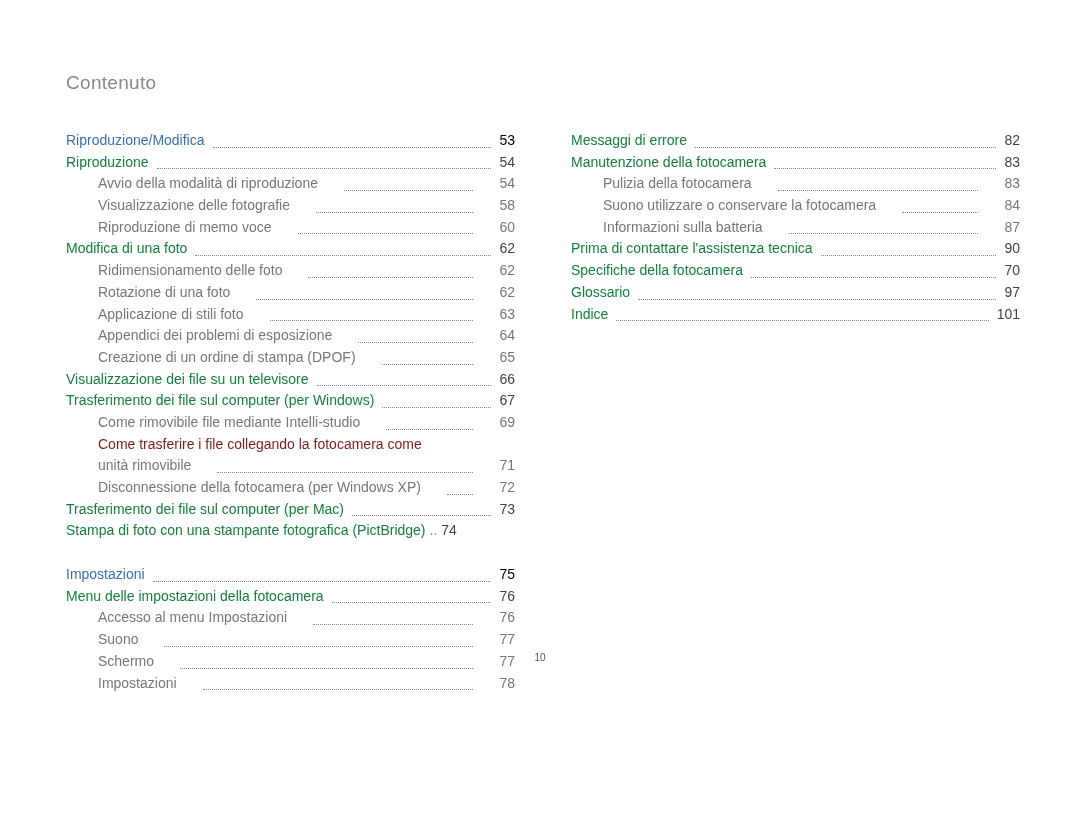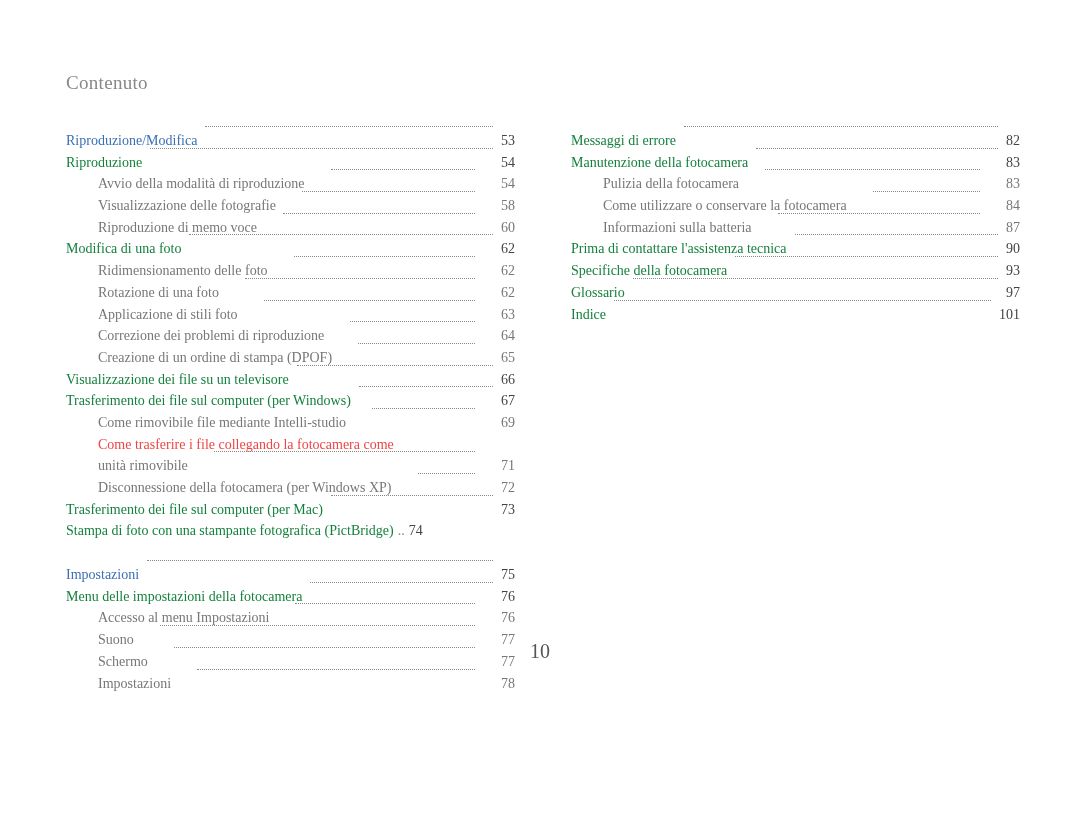--- a/index.html
+++ b/index.html
@@ -10,40 +10,39 @@
     background: #fff;
     font-family: Arial, Helvetica, sans-serif;
     color: #444;
   }
   .page {
     position: relative;
     width: 1080px;
     height: 687px;
     box-sizing: border-box;
     padding: 72px 60px 30px 66px;
-    font-family: Liberation Serif, serif;
   }
   .section-header {
     font-size: 19px;
     font-weight: 300;
     color: #888;
     letter-spacing: 0.3px;
     margin-bottom: 36px;
   }
   .columns {
     display: flex;
     gap: 56px;
   }
   .col {
     flex: 1 1 0;
     min-width: 0;
   }
   .toc-row {
     display: flex;
-    align-items: flex-start;
+    align-items: flex-end;
     line-height: 1.55;
     font-size: 14px;
     white-space: nowrap;
   }
   .toc-row[data-level="0"] { padding-left: 0; }
   .toc-row[data-level="1"] { padding-left: 0; }
   .toc-row[data-level="2"] { padding-left: 32px; gap: 18px; }
   .toc-row .label {
     overflow: hidden;
     text-overflow: clip;
@@ -60,37 +59,37 @@
   .toc-row .pageno {
     flex: 0 0 auto;
     padding-left: 4px;
     text-align: right;
     color: #444;
   }
   .toc-row[data-level="0"] .label { color: #3b6fb3; font-weight: 400; }
   .toc-row[data-level="1"] .label { color: #15803d; font-weight: 400; }
   .toc-row[data-level="2"] .label { color: #777; font-weight: 300; }
   .toc-row[data-level="2"] .pageno { color: #777; }
-  .toc-row[data-level="0"] .pageno { color: #404040; }
+  .toc-row[data-level="0"] .pageno { color: #000000; }
   .section-gap { height: 22px; }
   .page-num {
     position: absolute;
     left: 0;
     right: 0;
     bottom: 24px;
     text-align: center;
-    font-size: 20px;
+    font-size: 10px;
     color: #555;
   }
   
   .toc-wrap {
     padding-left: 32px;
     line-height: 1.55;
     font-size: 14px;
-    color: #ef4444;
+    color: #7f1d1d;
     font-weight: 300;
   }
 </style>
 </head>
 <body>
 
 <div class="page">
 
   <div class="section-header">Contenuto</div>
 
@@ -135,21 +134,21 @@
           <span class="label">Rotazione di una foto</span>
           <span class="filler"></span>
           <span class="pageno">62</span>
         </div>
         <div class="toc-row" data-level="2">
           <span class="label">Applicazione di stili foto</span>
           <span class="filler"></span>
           <span class="pageno">63</span>
         </div>
         <div class="toc-row" data-level="2">
-          <span class="label">Correzione dei problemi di riproduzione</span>
+          <span class="label">Appendici dei problemi di esposizione</span>
           <span class="filler"></span>
           <span class="pageno">64</span>
         </div>
         <div class="toc-row" data-level="2">
           <span class="label">Creazione di un ordine di stampa (DPOF)</span>
           <span class="filler"></span>
           <span class="pageno">65</span>
         </div>
         <div class="toc-row" data-level="1">
           <span class="label">Visualizzazione dei file su un televisore</span>
@@ -229,38 +228,38 @@
           <span class="label">Manutenzione della fotocamera</span>
           <span class="filler"></span>
           <span class="pageno">83</span>
         </div>
         <div class="toc-row" data-level="2">
           <span class="label">Pulizia della fotocamera</span>
           <span class="filler"></span>
           <span class="pageno">83</span>
         </div>
         <div class="toc-row" data-level="2">
-          <span class="label">Come utilizzare o conservare la fotocamera</span>
+          <span class="label">Suono utilizzare o conservare la fotocamera</span>
           <span class="filler"></span>
           <span class="pageno">84</span>
         </div>
         <div class="toc-row" data-level="2">
           <span class="label">Informazioni sulla batteria</span>
           <span class="filler"></span>
           <span class="pageno">87</span>
         </div>
         <div class="toc-row" data-level="1">
           <span class="label">Prima di contattare l'assistenza tecnica</span>
           <span class="filler"></span>
           <span class="pageno">90</span>
         </div>
         <div class="toc-row" data-level="1">
           <span class="label">Specifiche della fotocamera</span>
           <span class="filler"></span>
-          <span class="pageno">93</span>
+          <span class="pageno">70</span>
         </div>
         <div class="toc-row" data-level="1">
           <span class="label">Glossario</span>
           <span class="filler"></span>
           <span class="pageno">97</span>
         </div>
         <div class="toc-row" data-level="1">
           <span class="label">Indice</span>
           <span class="filler"></span>
           <span class="pageno">101</span>

